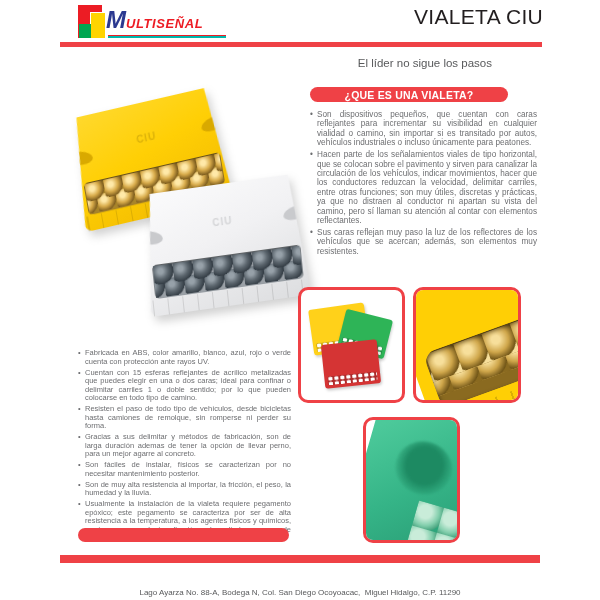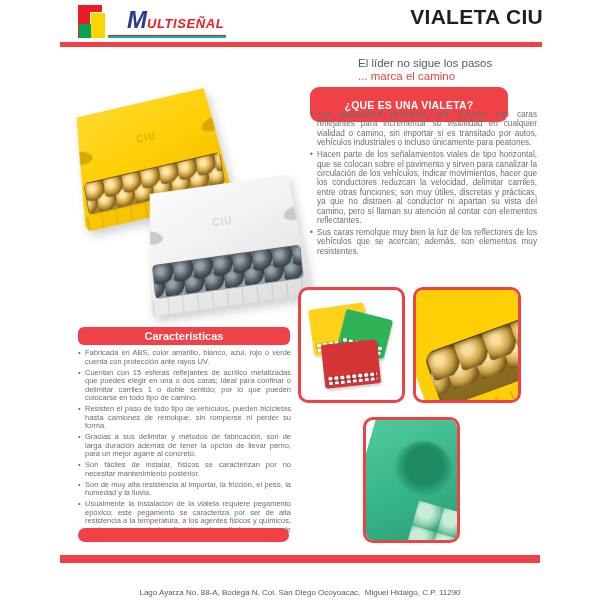--- a/index.html
+++ b/index.html
@@ -6,41 +6,41 @@
   .page{position:relative;width:600px;height:600px;background:#fff;overflow:hidden;
         font-family:"Liberation Sans",sans-serif;color:#6d6e71;}
 
   
   .logo{position:absolute;left:78px;top:4px;width:160px;height:40px;}
   .logo-mark{position:absolute;left:0;top:0;width:32px;height:36px;}
   .bar-red{position:absolute;left:0;top:1px;width:12px;height:33px;background:#ec1c24;}
   .bar-red-top{position:absolute;left:0;top:1px;width:24px;height:7px;background:#ec1c24;}
   .bar-green{position:absolute;left:1px;top:20px;width:12px;height:14px;background:#00a651;}
   .bar-yellow{position:absolute;left:13px;top:9px;width:14px;height:25px;background:#ffd400;}
-  .brand{position:absolute;left:28px;top:4px;white-space:nowrap;font-style:italic;font-weight:bold;padding-left:21px;}
+  .brand{position:absolute;left:28px;top:4px;white-space:nowrap;font-style:italic;font-weight:bold;}
   .brand-m{color:#2b3990;font-size:24px;line-height:24px;}
   .brand-rest{color:#ed1c24;font-size:13px;letter-spacing:.6px;text-transform:uppercase;}
   .brand-underline{position:absolute;left:30px;top:31px;width:118px;height:3px;
       background:linear-gradient(to bottom,#ed1c24 0 1px,#00b7ad 1px 3px);}
 
   .header-right{position:absolute;right:57px;top:6px;text-align:right;}
-  .doc-title{font-size:21px;font-weight:700;color:#221e1f;letter-spacing:.3px;line-height:22px;}
+  .doc-title{font-size:21px;font-weight:400;color:#221e1f;letter-spacing:.3px;line-height:22px;}
   .doc-code{font-size:11px;color:#4d4d4f;margin-top:2px;}
 
   .rule{position:absolute;left:60px;top:42px;width:482px;height:5px;background:#ef4146;}
 
   
-  .tagline{position:absolute;left:358px;top:57px;width:150px;text-align:left;line-height:13px;}
+  .tagline{position:absolute;left:342px;top:57px;width:150px;text-align:right;line-height:13px;}
   .tag1{font-size:11.5px;color:#58595b;}
   .tag2{font-size:11.5px;color:#ef4146;}
 
   
   .banner{position:absolute;background:#ef4146;color:#fff;font-weight:bold;
           display:flex;align-items:center;justify-content:center;}
-  .what-banner{left:310px;top:87px;width:198px;height:35px;border-radius:9px;font-size:10.5px;letter-spacing:.2px;}
+  .what-banner{left:310px;top:87px;width:198px;height:15px;border-radius:9px;font-size:10.5px;letter-spacing:.2px;}
   .feat-banner{left:78px;top:327px;width:212px;height:18px;border-radius:6px;font-size:11px;}
   .end-bar{position:absolute;left:78px;top:528px;width:211px;height:14px;border-radius:7px;background:#ef4146;}
 
   
   ul.blist{list-style:none;margin:0;padding:0;position:absolute;}
   ul.blist li{position:relative;padding-left:7px;text-align:justify;}
   ul.blist .bl{position:absolute;left:0;top:0;}
   .what-list{left:310px;top:110px;width:227px;font-size:8.2px;line-height:9.4px;color:#6d6e71;}
   .what-list li{margin-bottom:2.5px;}
   .feat-list{left:78px;top:349px;width:213px;font-size:7.5px;line-height:8.5px;color:#6d6e71;}
@@ -138,28 +138,27 @@
   </div>
 
   <div class="header-right">
     <div class="doc-title">VIALETA CIU</div>
   </div>
 
   <div class="rule"></div>
 
   <div class="tagline">
     <div class="tag1">El líder no sigue los pasos</div>
-    <div class="tag2">... marca el camino</div>
   </div>
 
   <div class="banner what-banner">¿QUE ES UNA VIALETA?</div>
   <ul class="blist what-list">
     <li><span class="bl">•</span><span>Son dispositivos pequeños, que cuentan con caras reflejantes para incrementar su visibilidad en cualquier vialidad o camino, sin importar si es transitado por autos, vehículos industriales o incluso únicamente para peatones.</span></li>
     <li><span class="bl">•</span><span>Hacen parte de los señalamientos viales de tipo horizontal, que se colocan sobre el pavimento y sirven para canalizar la circulación de los vehículos, indicar movimientos, hacer que los conductores reduzcan la velocidad, delimitar carriles, entre otras funciones; son muy útiles, discretas y prácticas, ya que no distraen al conductor ni apartan su vista del camino, pero sí llaman su atención al contar con elementos reflectantes.</span></li>
-    <li><span class="bl">•</span><span>Sus caras remolque muy bien la luz de los reflectores de los vehículos que se acercan; además, son elementos muy resistentes.</span></li>
+    <li><span class="bl">•</span><span>Sus caras reflejan muy paso la luz de los reflectores de los vehículos que se acercan; además, son elementos muy resistentes.</span></li>
   </ul>
 
   <div class="main-photo">
     <div class="vialeta v-yellow">
       <div class="v-body">
         <div class="v-notch notch-l"></div>
         <div class="v-notch notch-r"></div>
         <div class="v-emboss">CIU</div>
         <div class="v-strip">
             <div class="v-beads"></div>
@@ -173,25 +172,24 @@
         <div class="v-notch notch-r"></div>
         <div class="v-emboss">CIU</div>
         <div class="v-strip">
             <div class="v-beads"></div>
           </div>
         <div class="v-ribs"></div>
       </div>
     </div>
   </div>
 
-  <div class="banner feat-banner">Características</div>
   <ul class="blist feat-list">
     <li><span class="bl">•</span><span>Fabricada en ABS, color amarillo, blanco, azul, rojo o verde cuenta con protección ante rayos UV.</span></li>
     <li><span class="bl">•</span><span>Cuentan con 15 esferas reflejantes de acrílico metalizadas que puedes elegir en una o dos caras; ideal para confinar o delimitar carriles 1 o doble sentido; por lo que pueden colocarse en todo tipo de camino.</span></li>
-    <li><span class="bl">•</span><span>Resisten el paso de todo tipo de vehículos, pueden bicicletas hasta camiones de remolque, sin romperse ni perder su forma.</span></li>
+    <li><span class="bl">•</span><span>Resisten el paso de todo tipo de vehículos, desde bicicletas hasta camiones de remolque, sin romperse ni perder su forma.</span></li>
     <li><span class="bl">•</span><span>Gracias a sus delimitar y métodos de fabricación, son de larga duración ademas de tener la opción de llevar perno, para un mejor agarre al concreto.</span></li>
     <li><span class="bl">•</span><span>Son fáciles de instalar, físicos se caracterizan por no necesitar mantenimiento posterior.</span></li>
     <li><span class="bl">•</span><span>Son de muy alta resistencia al importar, la fricción, el peso, la humedad y la lluvia.</span></li>
     <li><span class="bl">•</span><span>Usualmente la instalación de la vialeta requiere pegamento epóxico; este pegamento se caracteriza por ser de alta resistencia a la temperatura, a los agentes físicos y químicos, por tener una excelente adhesión y el resultado es que es de larga duración.</span></li>
   </ul>
   <div class="end-bar"></div>
 
   <div class="thumb thumb1">
     <div class="mini mini-y">
         <div class="mini-strip"></div>

